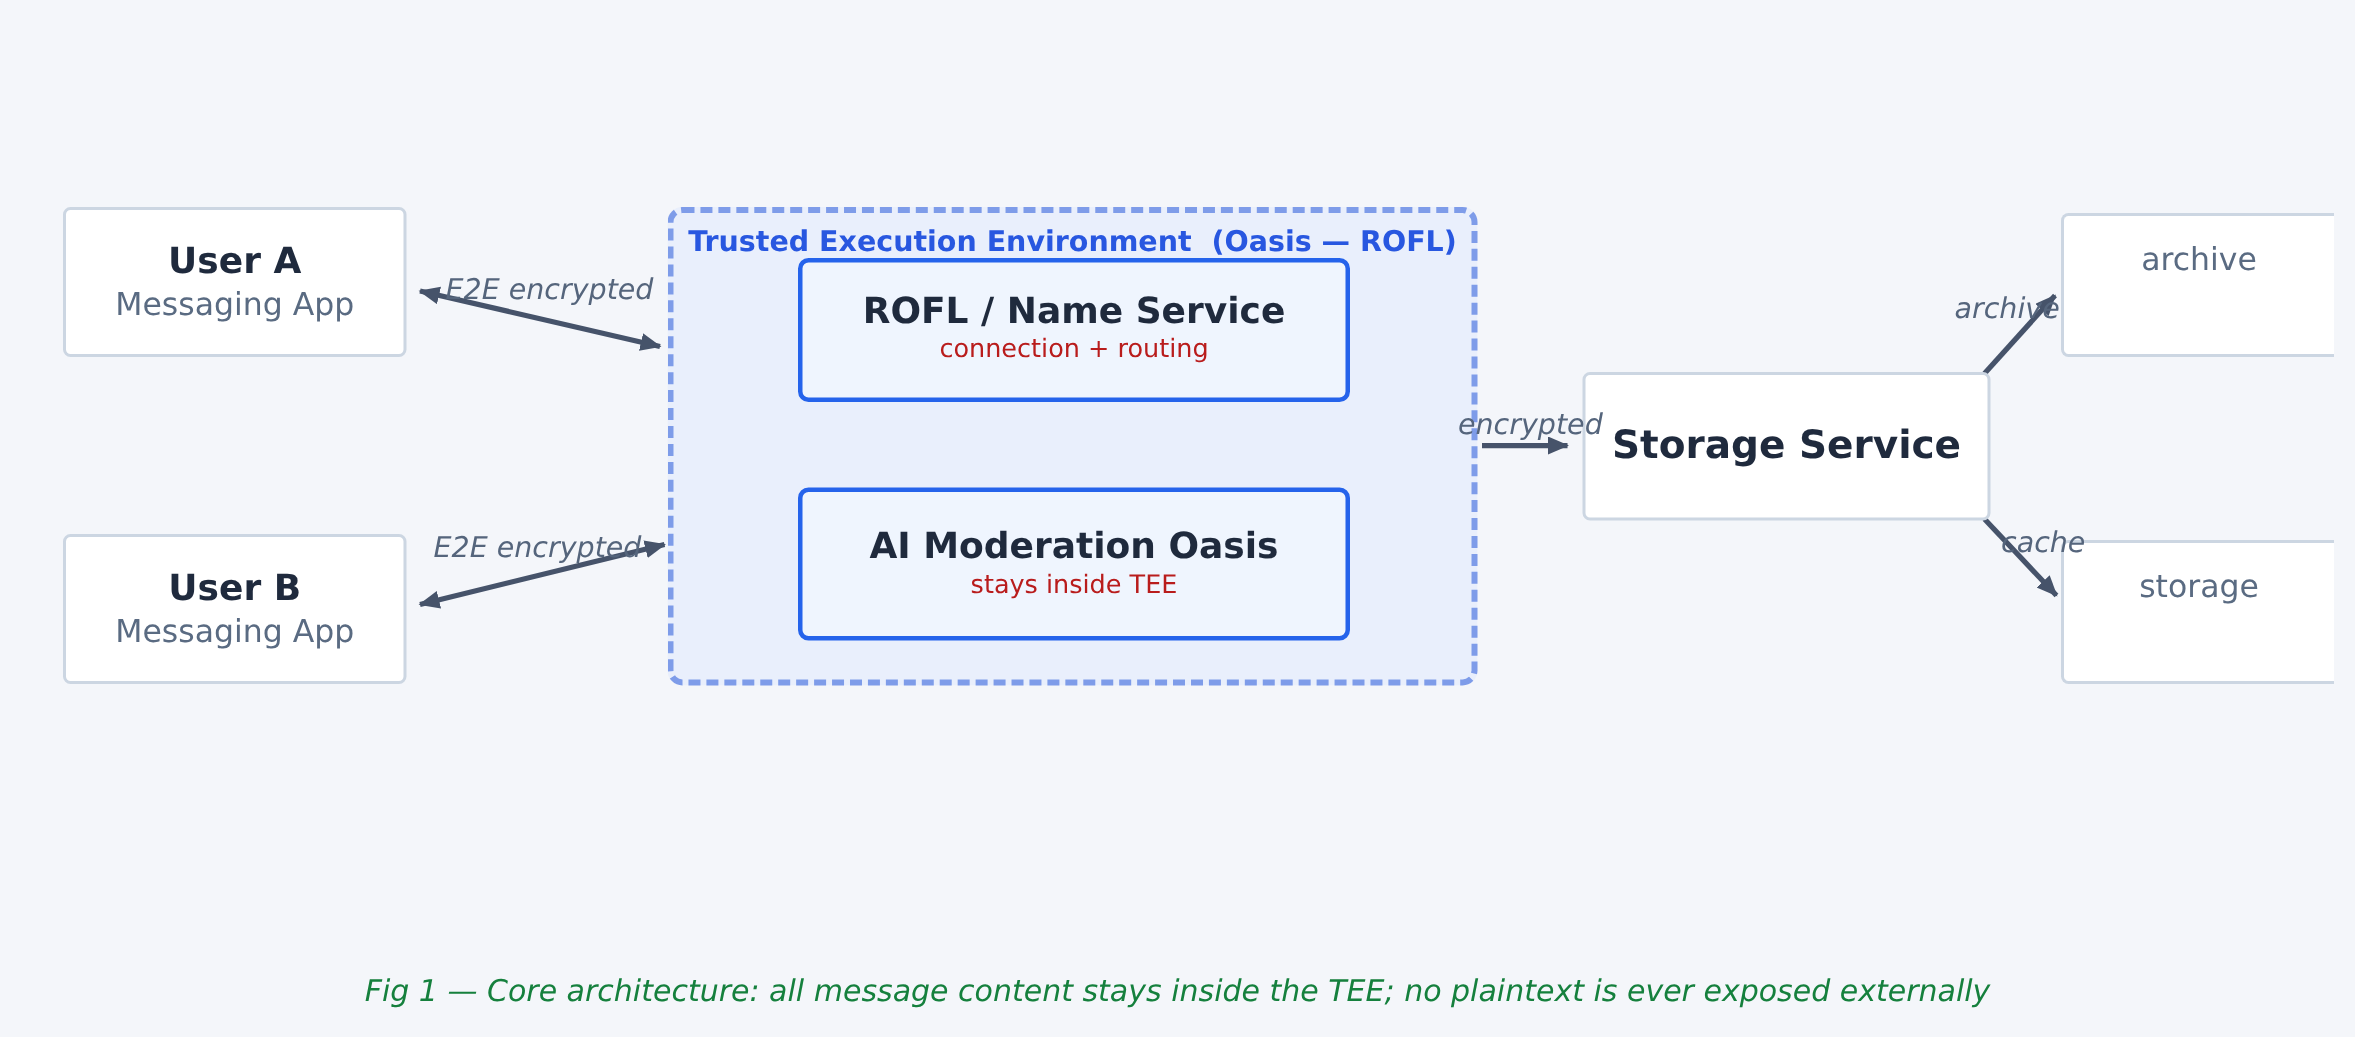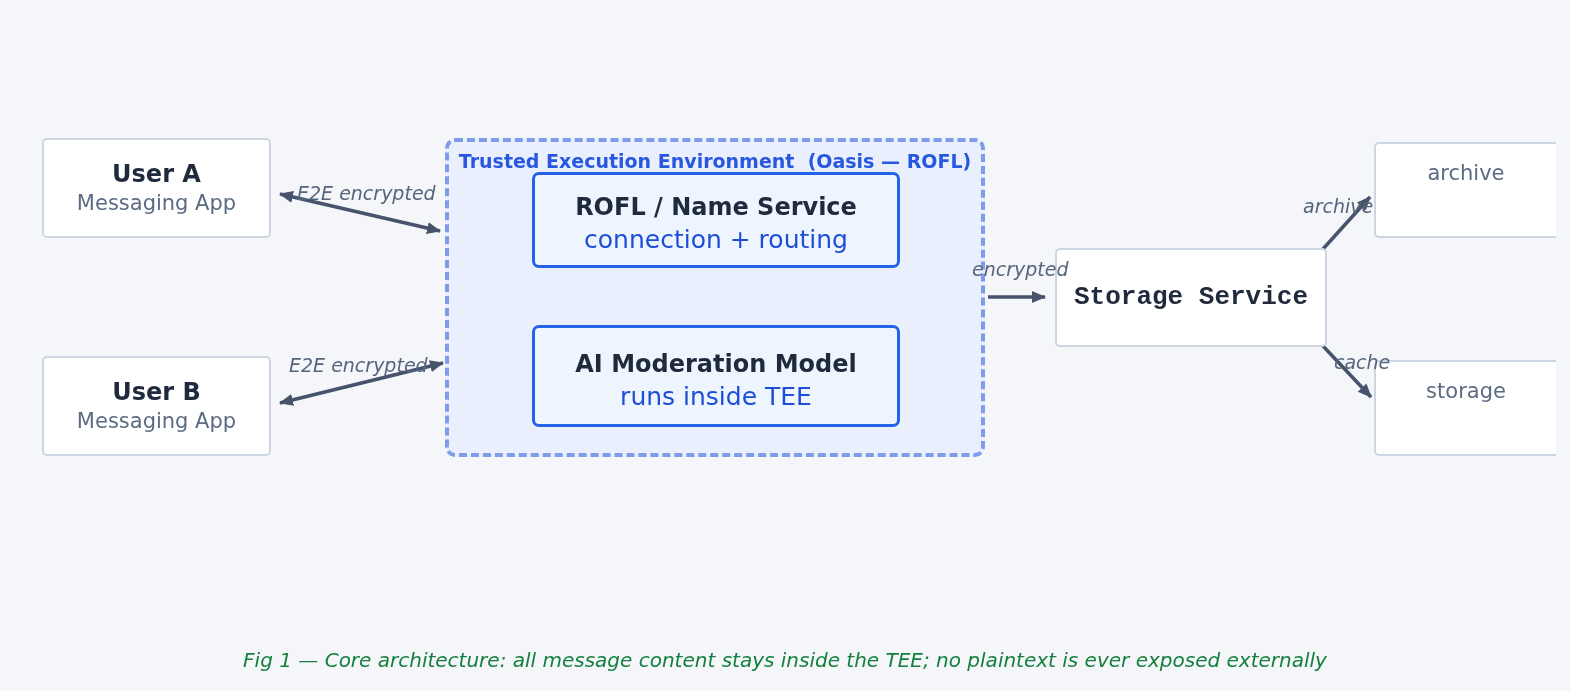--- a/index.html
+++ b/index.html
@@ -72,31 +72,30 @@
     border-radius: 7px;
     text-align: center;
   }
   .inner-node .title {
     font-weight: bold;
     font-size: 24px;
     color: #1f2a3d;
     line-height: 1.25;
   }
   .inner-node .subtitle {
-    font-size: 25px;
-    color: #1d4ed8;
+    font-size: 17px;
+    color: #b91c1c;
     line-height: 1.4;
   }
   .storage-node {
     left: 1055px; top: 248px;
     width: 272px; height: 99px;
     display: flex;
     align-items: center;
     justify-content: center;
-    font-family: Liberation Mono, monospace;
   }
   .storage-node .title { font-size: 26px; }
   .side-node {
     width: 182px; height: 96px;
     padding-top: 15px;
     border-right: none;
     border-radius: 5px 0 0 5px;
   }
   .edge-label {
     position: absolute;
@@ -148,37 +147,37 @@
 
   <div class="tee-box"></div>
   <div class="tee-title">Trusted Execution Environment  (Oasis — ROFL)</div>
 
   <div class="inner-node" style="top:172px; height:96px; padding-top:17px;">
     <div class="title">ROFL / Name Service</div>
     <div class="subtitle">connection + routing</div>
   </div>
 
   <div class="inner-node" style="top:325px; height:102px; padding-top:21px;">
-    <div class="title">AI Moderation Model</div>
-    <div class="subtitle">runs inside TEE</div>
+    <div class="title">AI Moderation Oasis</div>
+    <div class="subtitle">stays inside TEE</div>
   </div>
 
   <div class="node storage-node">
     <div class="title">Storage Service</div>
   </div>
 
   <div class="node side-node" style="left:1374px; top:142px;">
     <div class="subtitle">archive</div>
   </div>
 
   <div class="node side-node" style="left:1374px; top:360px;">
     <div class="subtitle">storage</div>
   </div>
 
   <div class="edge-label" style="left:297px; top:182px;">E2E encrypted</div>
   <div class="edge-label" style="left:289px; top:354px;">E2E encrypted</div>
-  <div class="edge-label" style="left:972px; top:258px;">encrypted</div>
+  <div class="edge-label" style="left:972px; top:272px;">encrypted</div>
   <div class="edge-label" style="left:1303px; top:195px;">archive</div>
   <div class="edge-label" style="left:1334px; top:351px;">cache</div>
 
   <div class="caption">Fig 1 — Core architecture: all message content stays inside the TEE; no plaintext is ever exposed externally</div>
 
 </div>
 
 </body></html>

